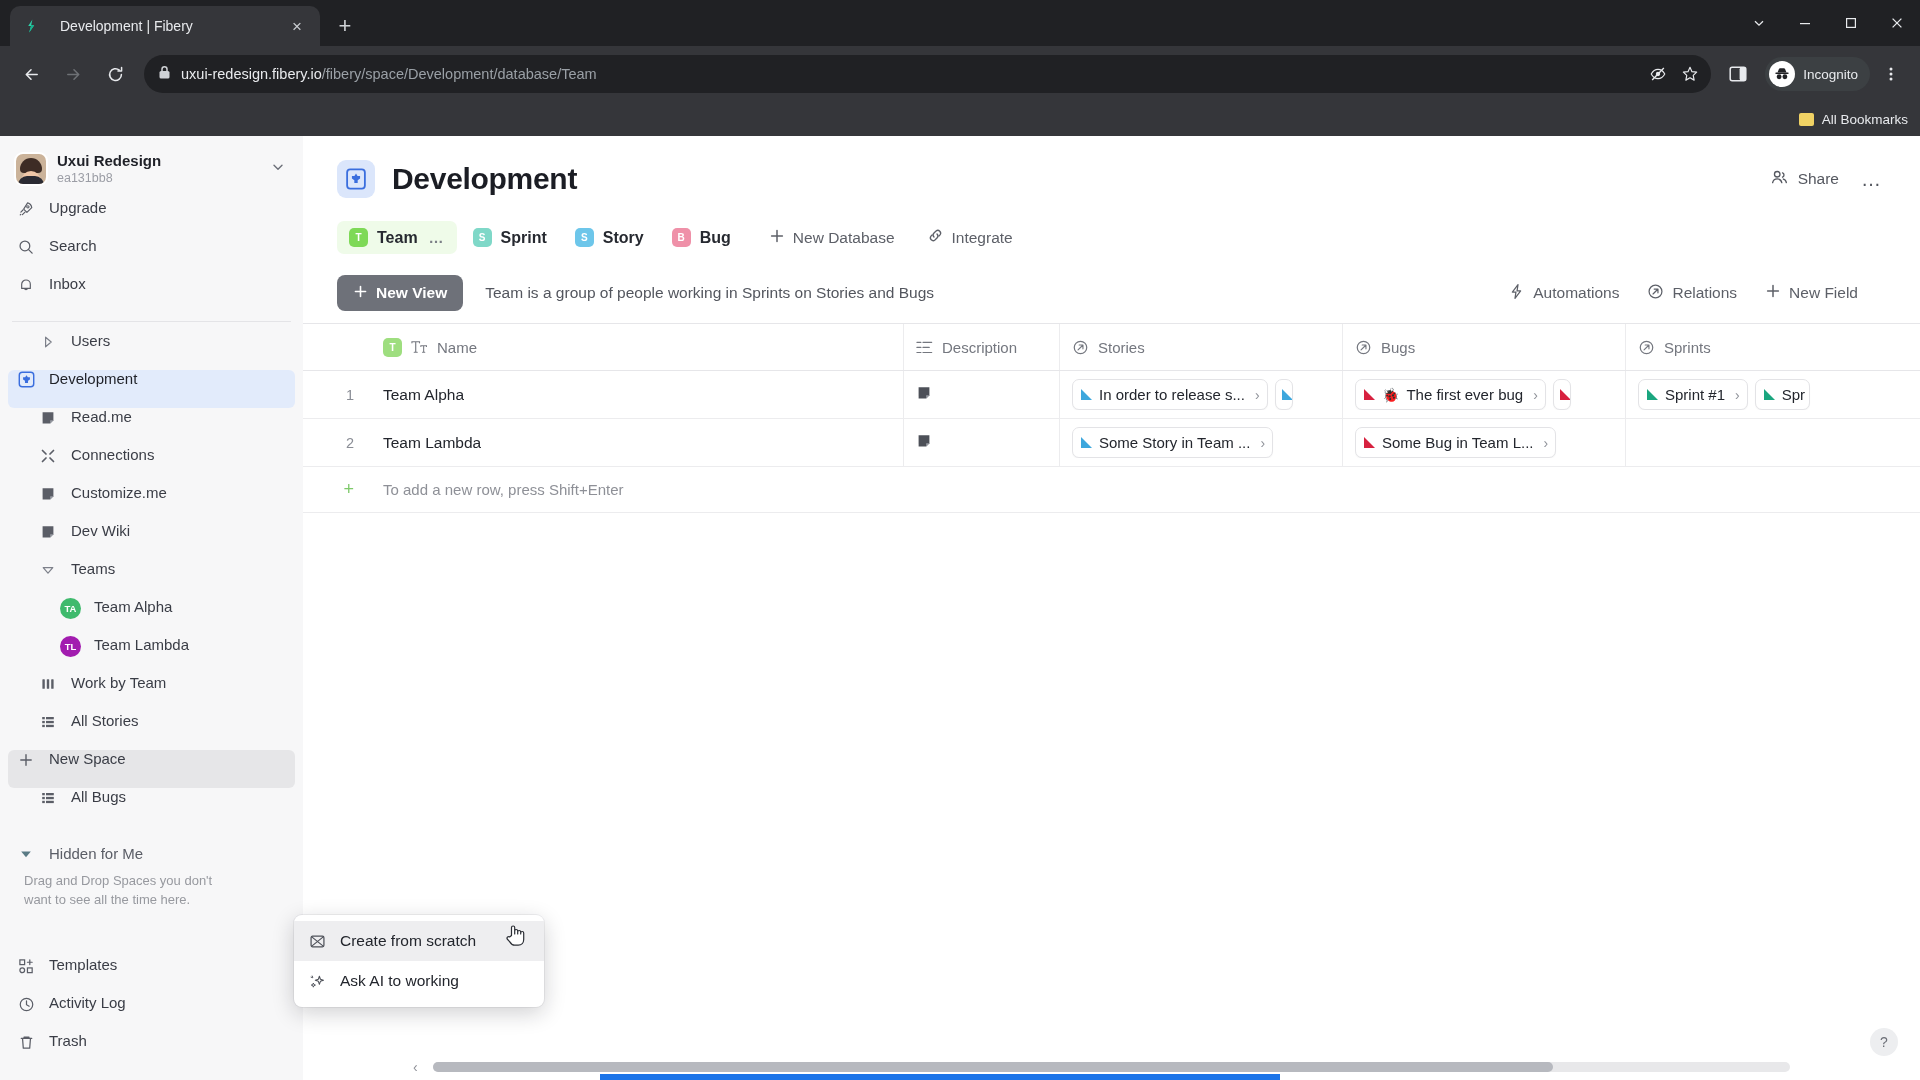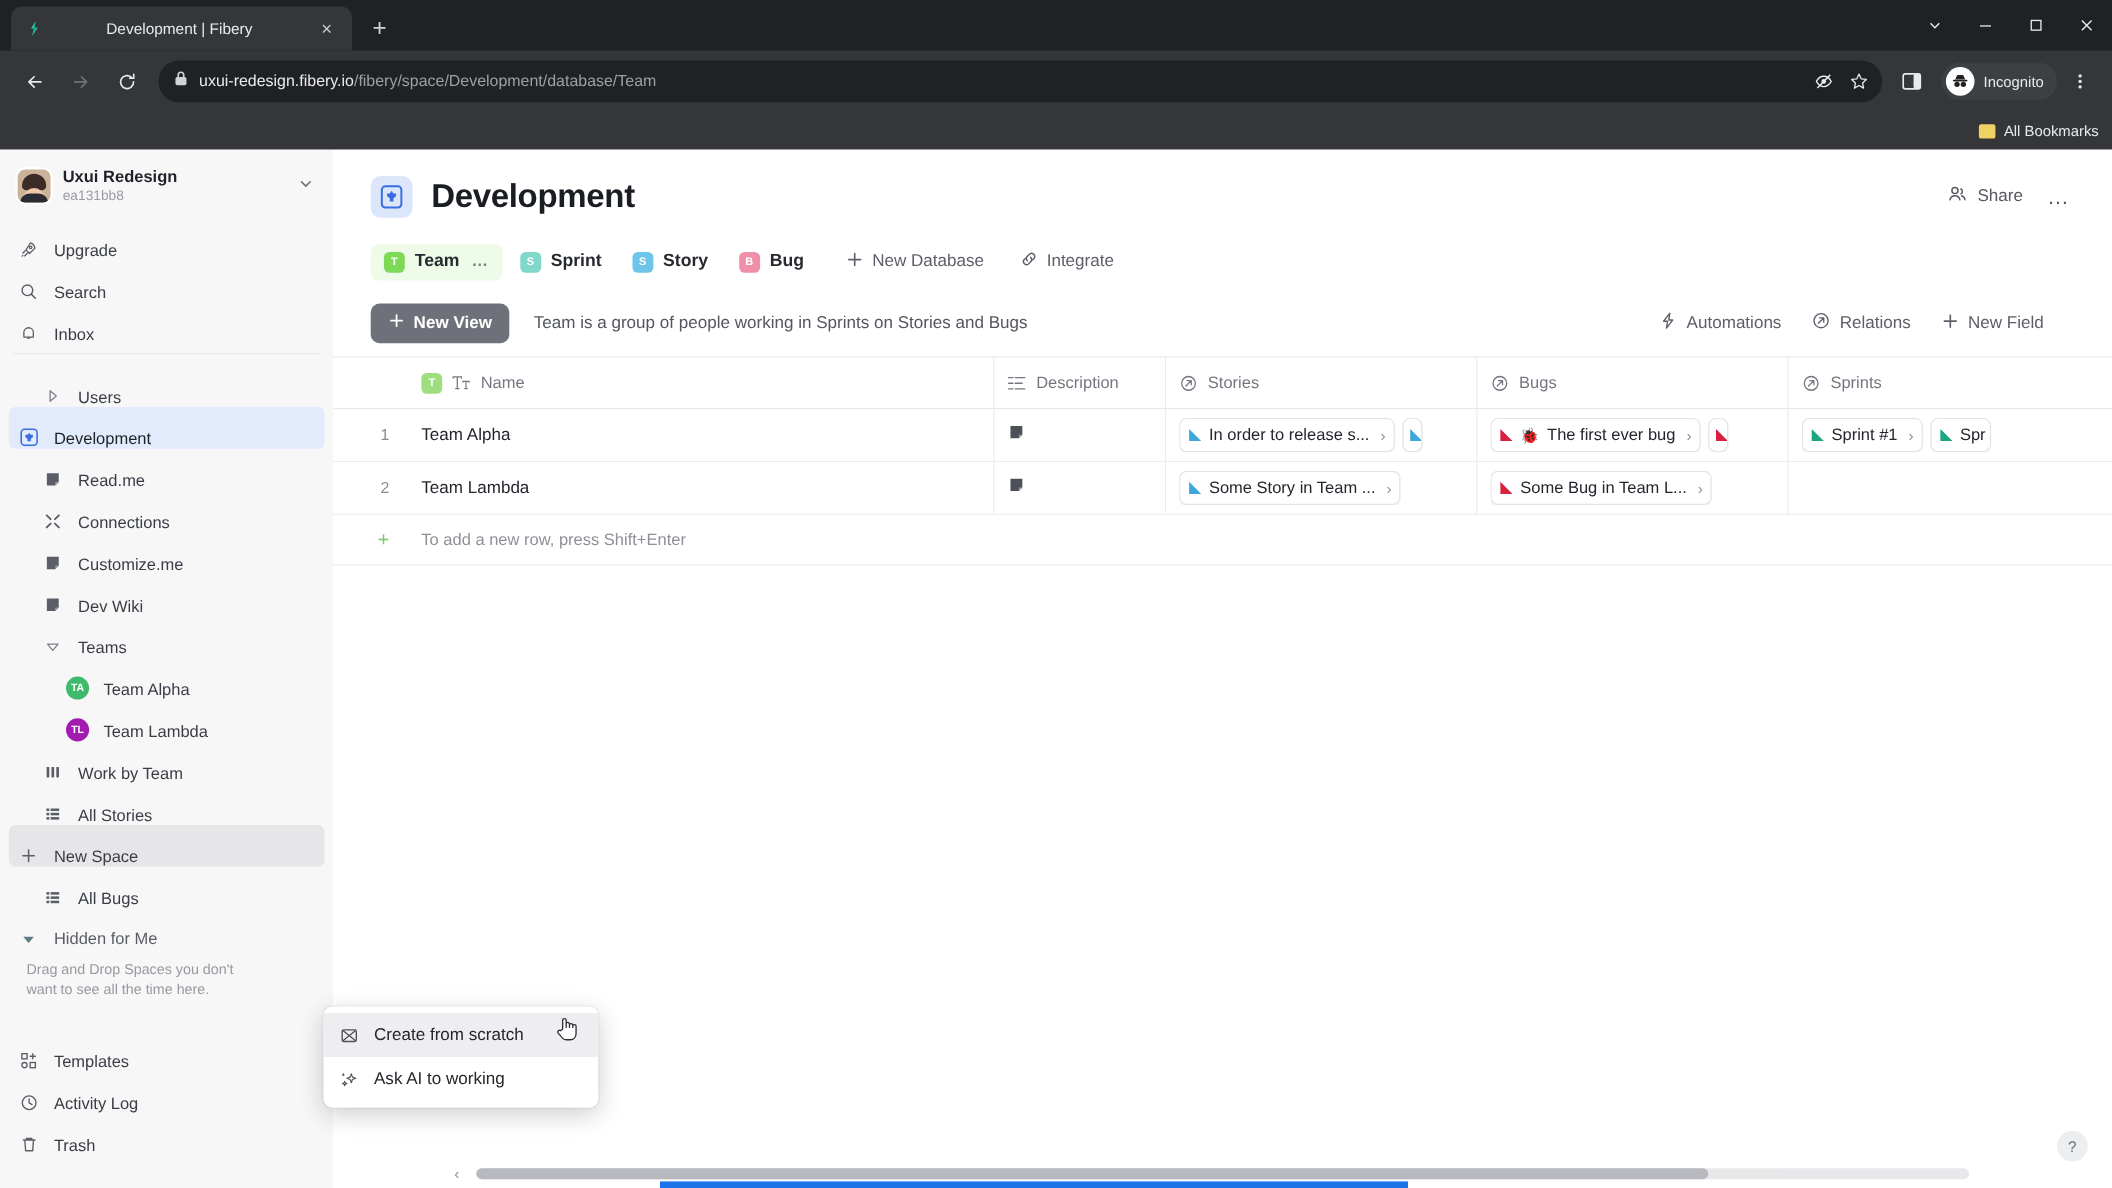--- a/index.html
+++ b/index.html
@@ -8,21 +8,21 @@
     font-family: "Liberation Sans", sans-serif;
     background: #ffffff;
     -webkit-font-smoothing: antialiased;
   }
 
   
   .browser { width: 1920px; height: 1080px; display: flex; flex-direction: column; background:#35363a; }
   .tabstrip { height: 46px; background:#202124; display:flex; align-items:flex-end; padding-left:10px; position:relative; }
   .tab {
     height: 40px; width: 310px; background:#35363a; border-radius: 10px 10px 0 0;
-    display:flex; align-items:center; padding: 0 12px; gap: 8px; position:relative;text-align:center;
+    display:flex; align-items:center; padding: 0 12px; gap: 20px; position:relative;
   }
   .tab-favicon { width:18px; height:18px; flex:0 0 18px; display:flex; align-items:center; justify-content:center; }
   .tab-title { color:#e8eaed; font-size:14px; flex:1; white-space:nowrap; overflow:hidden; text-overflow:ellipsis; }
   .tab-close { color:#c9ccd0; font-size:17px; line-height:1; width:22px; height:22px; display:flex; align-items:center; justify-content:center; border-radius:50%; }
   .newtab { width:34px; height:34px; margin-left:8px; margin-bottom:3px; display:flex; align-items:center; justify-content:center; color:#cfd2d6; font-size:22px; border-radius:50%; }
   .win-controls { position:absolute; right:0; top:0; height:46px; display:flex; align-items:center; }
   .win-btn { width:46px; height:46px; display:flex; align-items:center; justify-content:center; color:#e8eaed; }
   .win-btn svg { display:block; }
 
   .omnibar { height: 56px; background:#35363a; display:flex; align-items:center; padding: 0 12px; gap: 4px; }
@@ -55,40 +55,40 @@
   .ws-avatar .face { position:absolute; left:50%; top:56%; transform:translateX(-50%); width:19px; height:19px; border-radius:50% 50% 42% 42%; background:#f0c7a8; }
   .ws-avatar .hair { position:absolute; left:50%; top:12%; transform:translateX(-50%); width:22px; height:15px; border-radius:11px 11px 4px 4px; background:#3d2c25; }
   .ws-avatar .body { position:absolute; left:50%; bottom:-2px; transform:translateX(-50%); width:26px; height:10px; border-radius:9px 9px 0 0; background:#2b2b33; }
   .ws-names { flex:1; min-width:0; }
   .ws-title { font-size:15px; font-weight:700; color:#1f2128; line-height:1.2; }
   .ws-sub { font-size:12.5px; color:#9b9da5; line-height:1.35; }
   .ws-caret { color:#6b6e77; padding: 0 4px; }
 
   .nav-list { padding: 2px 8px 0 8px; }
   .nav-item {
-    display:flex; align-items:flex-end; gap:13px; height:38px; padding: 0 8px;
+    display:flex; align-items:flex-start; gap:13px; height:38px; padding: 0 8px;
     border-radius:6px; color:#3a3d46; font-size:15px; white-space:nowrap;
   }
   .nav-item .ic { width:20px; height:20px; flex:0 0 20px; display:flex; align-items:center; justify-content:center; color:#5b5e67; }
   .nav-item.active { background:#e2ebfb; color:#1f2128; }
   .nav-item.hovered { background:#e6e6e8; }
   .nav-item.indent1 { padding-left: 30px; }
   .nav-item.indent2 { padding-left: 52px; }
 
   .sep { height:1px; background:#e4e4e7; margin: 8px 12px; }
 
   .spaces-scroll { flex:1; overflow:hidden; padding-top:2px; }
 
   .team-badge { width:21px; height:21px; border-radius:50%; display:flex; align-items:center; justify-content:center; color:#fff; font-size:9.5px; font-weight:700; flex:0 0 21px; }
 
   .hidden-block { padding: 12px 8px 0 8px; }
   .hidden-head { display:flex; align-items:center; gap:13px; height:32px; padding: 0 8px; color:#5a5d66; font-size:15px; }
   .hidden-note { font-size:13px; color:#97999f; line-height:1.45; padding: 2px 14px 6px 16px; max-width:240px; }
 
-  .bottom-list { padding: 0 8px 30px 8px; }
+  .bottom-list { padding: 0 8px 10px 8px; }
 
   
   .main { flex:1; min-width:0; background:#fff; display:flex; flex-direction:column; position:relative; }
   .main-head { padding: 24px 34px 0 34px; }
   .title-row { display:flex; align-items:center; }
   .space-ico {
     width:38px; height:38px; border-radius:9px; background:#dbe6fb; display:flex; align-items:center; justify-content:center;
     flex:0 0 38px;
   }
   .page-title { font-size:30px; font-weight:700; color:#1b1d24; margin-left:17px; letter-spacing:-0.3px; }

